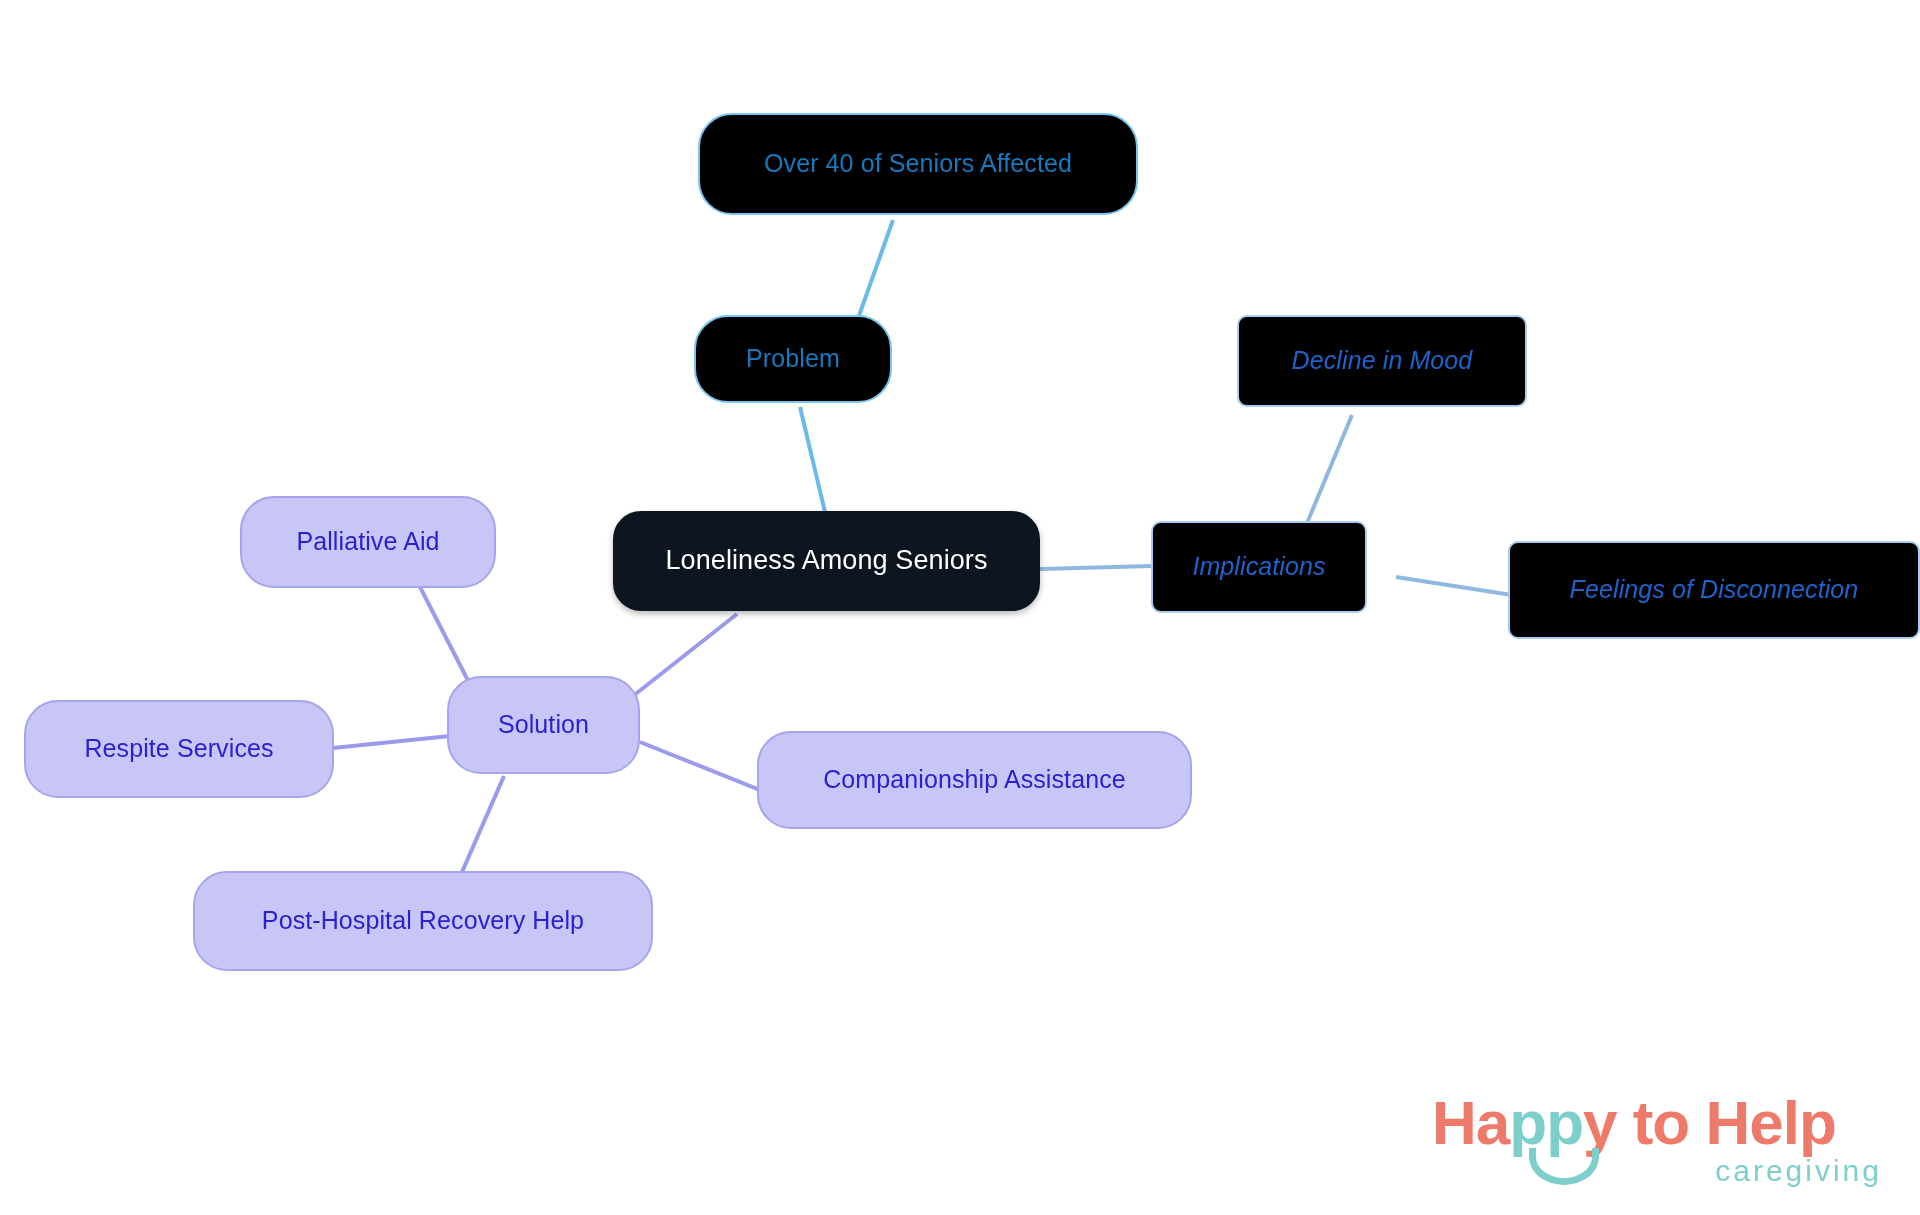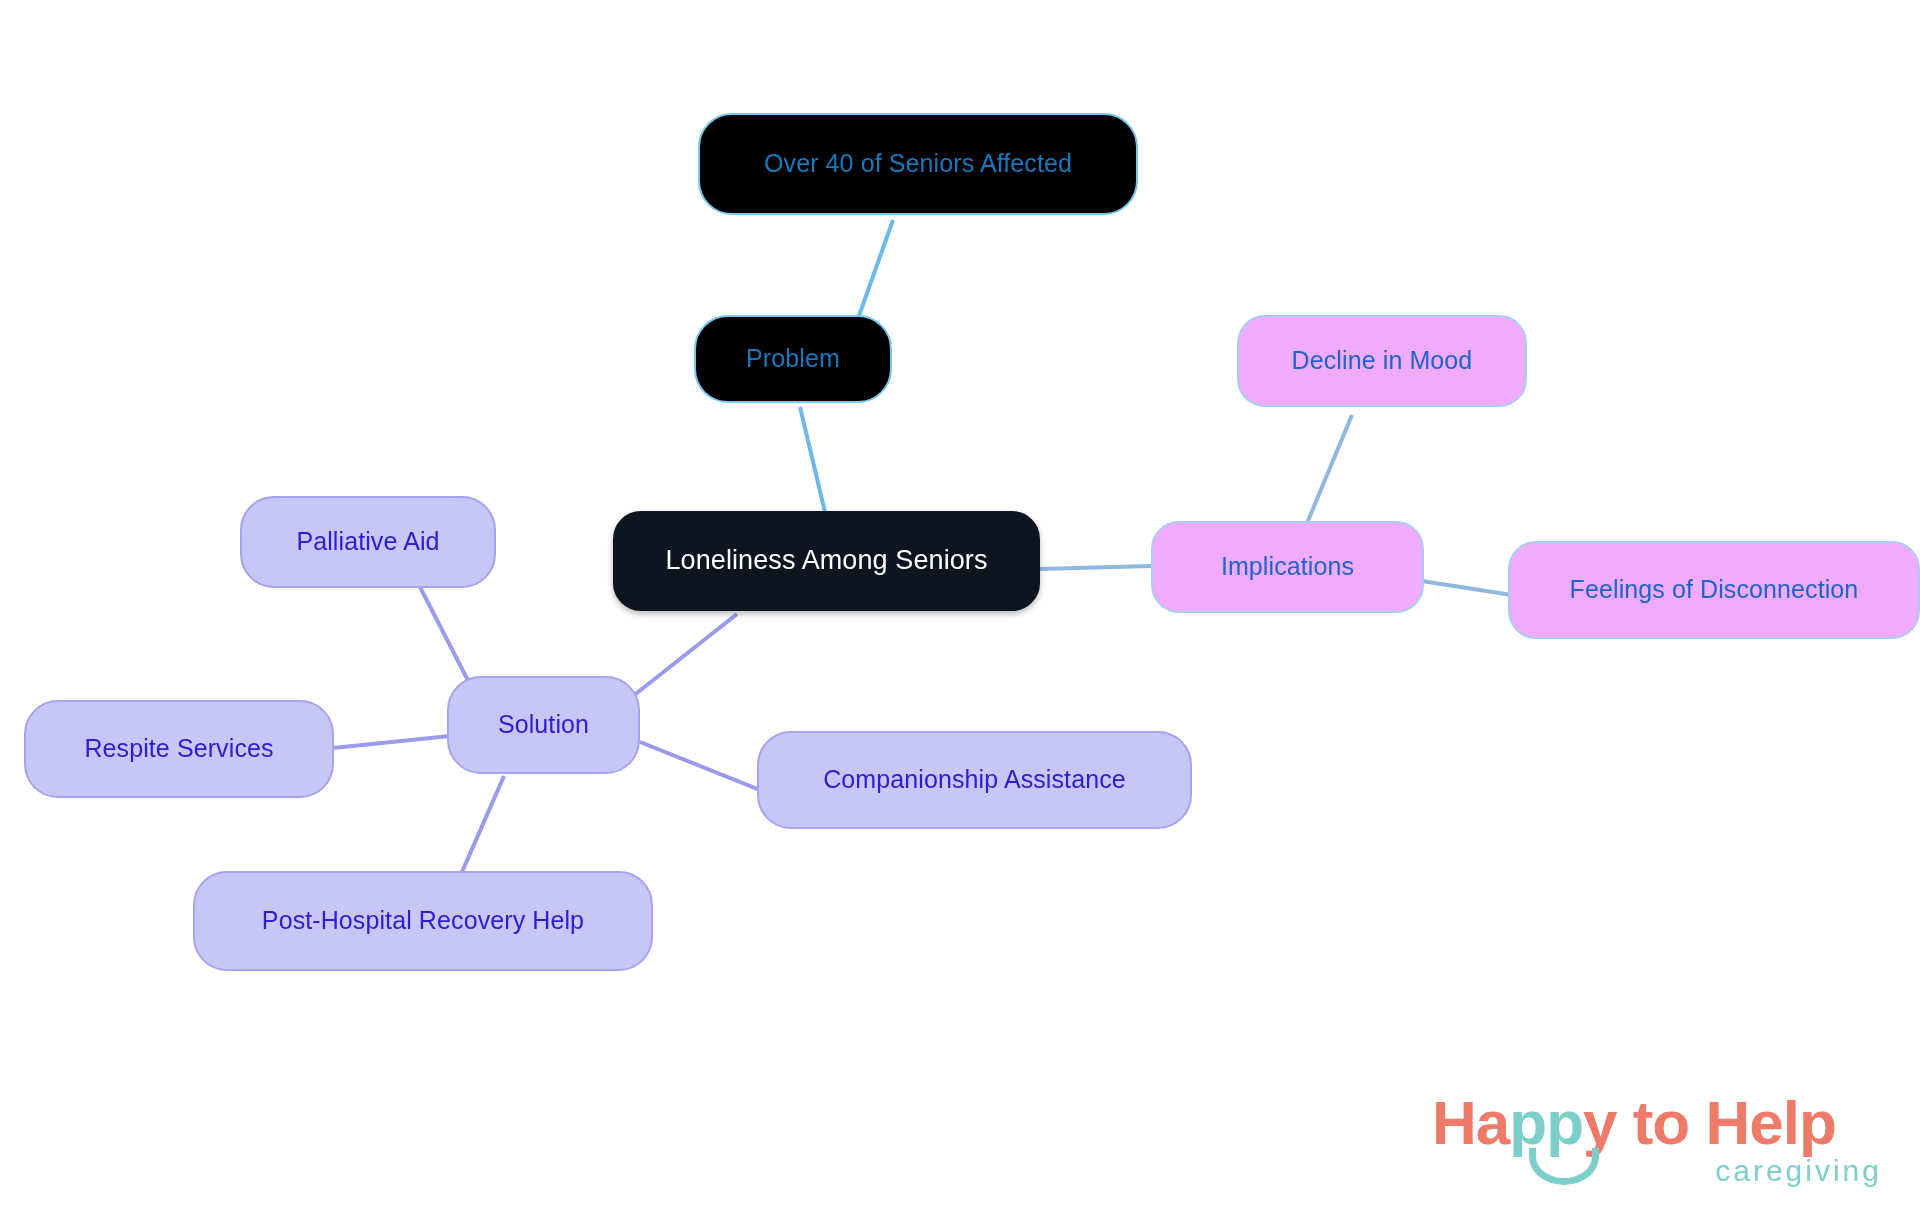--- a/index.html
+++ b/index.html
@@ -64,25 +64,26 @@
   .node.sky {
     background: #000000;
     border-color: #78c6f2;
     color: #1679bd;
     border-radius: 34px;
     font-size: 25px;
   }
 
   
   .node.pale {
-    background: #f0abfc;
+    background: #000000;
     border-color: #a9cdf1;
     color: #1f63cc;
-    border-radius: 28px;
+    border-radius: 10px;
     font-size: 25px;
+    font-style: italic;
   }
 
   
   .node.lav {
     background: #c7c6f7;
     border-color: #a6a4ec;
     color: #2c20cf;
     border-radius: 34px;
     font-size: 25px;
   }
@@ -161,21 +162,21 @@
   </div>
 
   <div class="node sky" style="left:694px; top:315px; width:198px; height:88px;">
     <span class="node-label">Problem</span>
   </div>
 
   <div class="node root" style="left:613px; top:511px; width:427px; height:100px;">
     <span class="node-label">Loneliness Among Seniors</span>
   </div>
 
-  <div class="node pale" style="left:1151px; top:521px; width:273px; height:92px;align-items:center;">
+  <div class="node pale" style="left:1151px; top:521px; width:216px; height:92px;align-items:center;">
     <span class="node-label">Implications</span>
   </div>
 
   <div class="node pale" style="left:1237px; top:315px; width:290px; height:92px;">
     <span class="node-label">Decline in Mood</span>
   </div>
 
   <div class="node lav" style="left:447px; top:676px; width:193px; height:98px;">
     <span class="node-label">Solution</span>
   </div>

